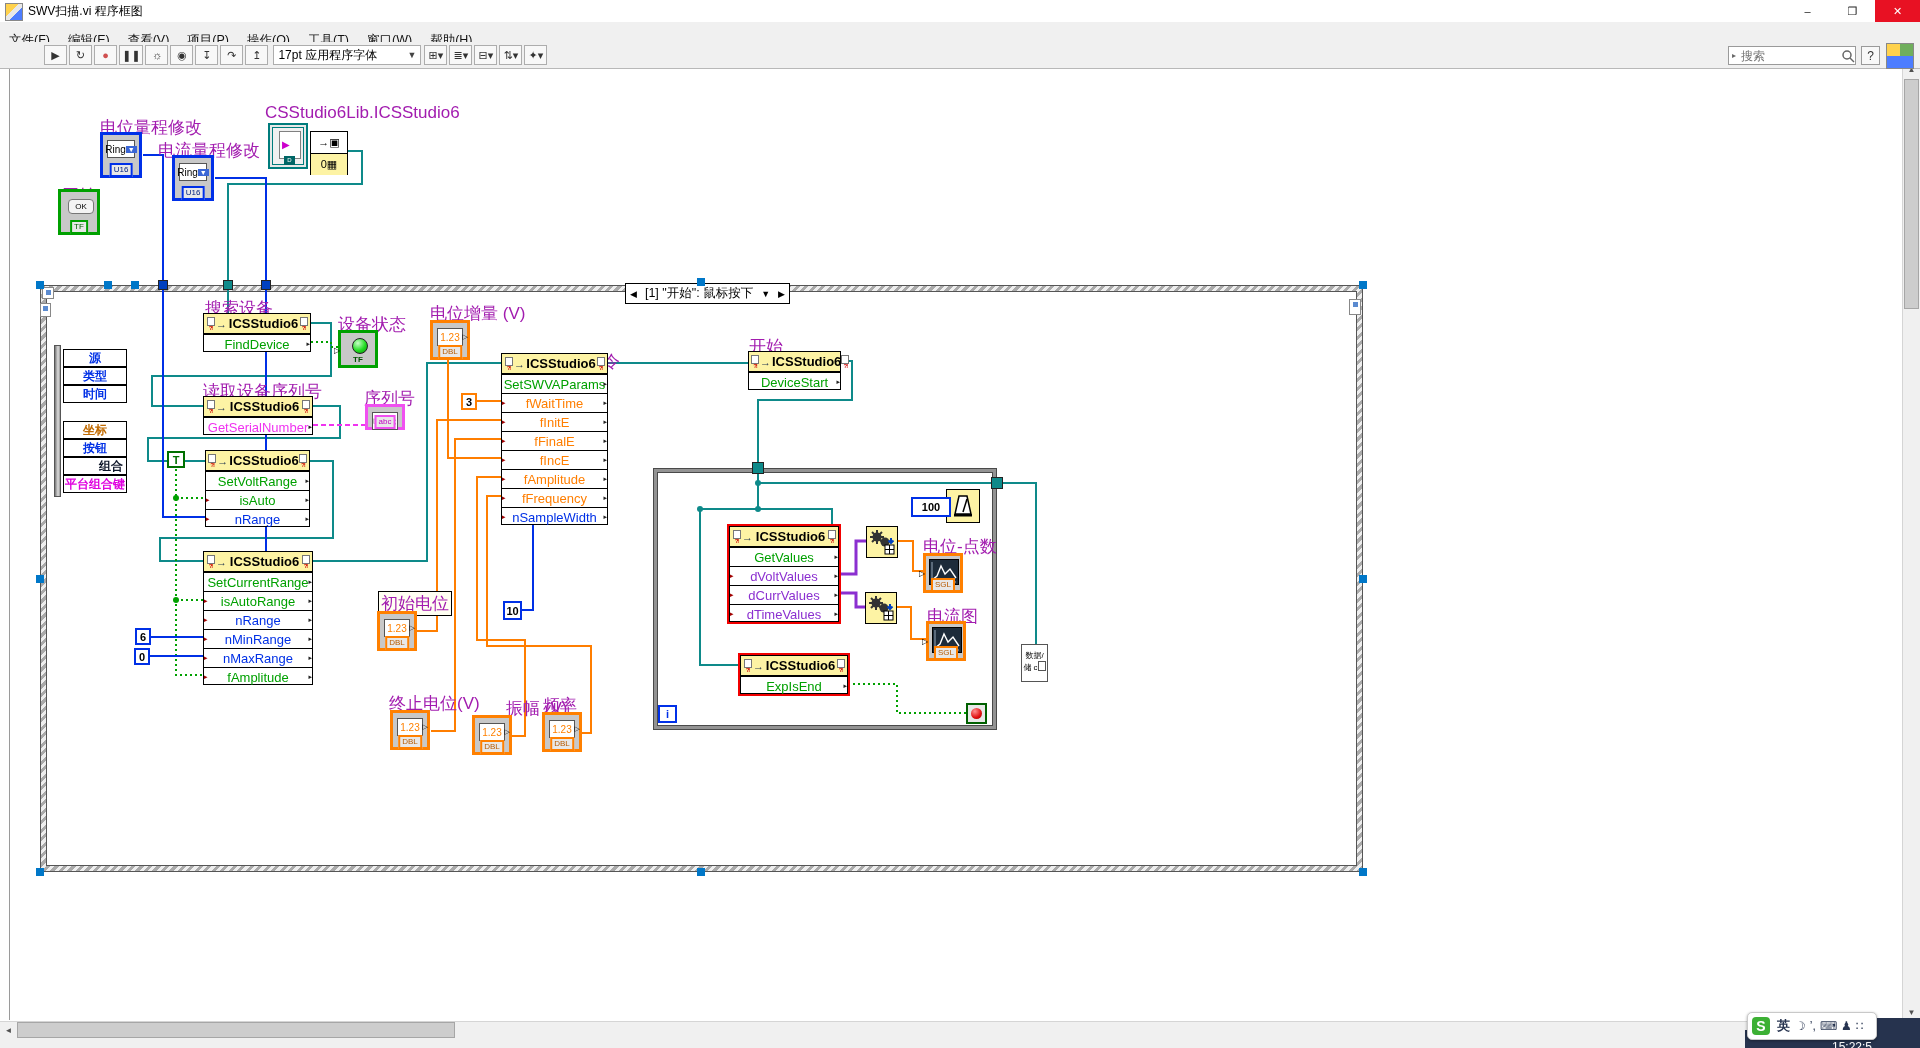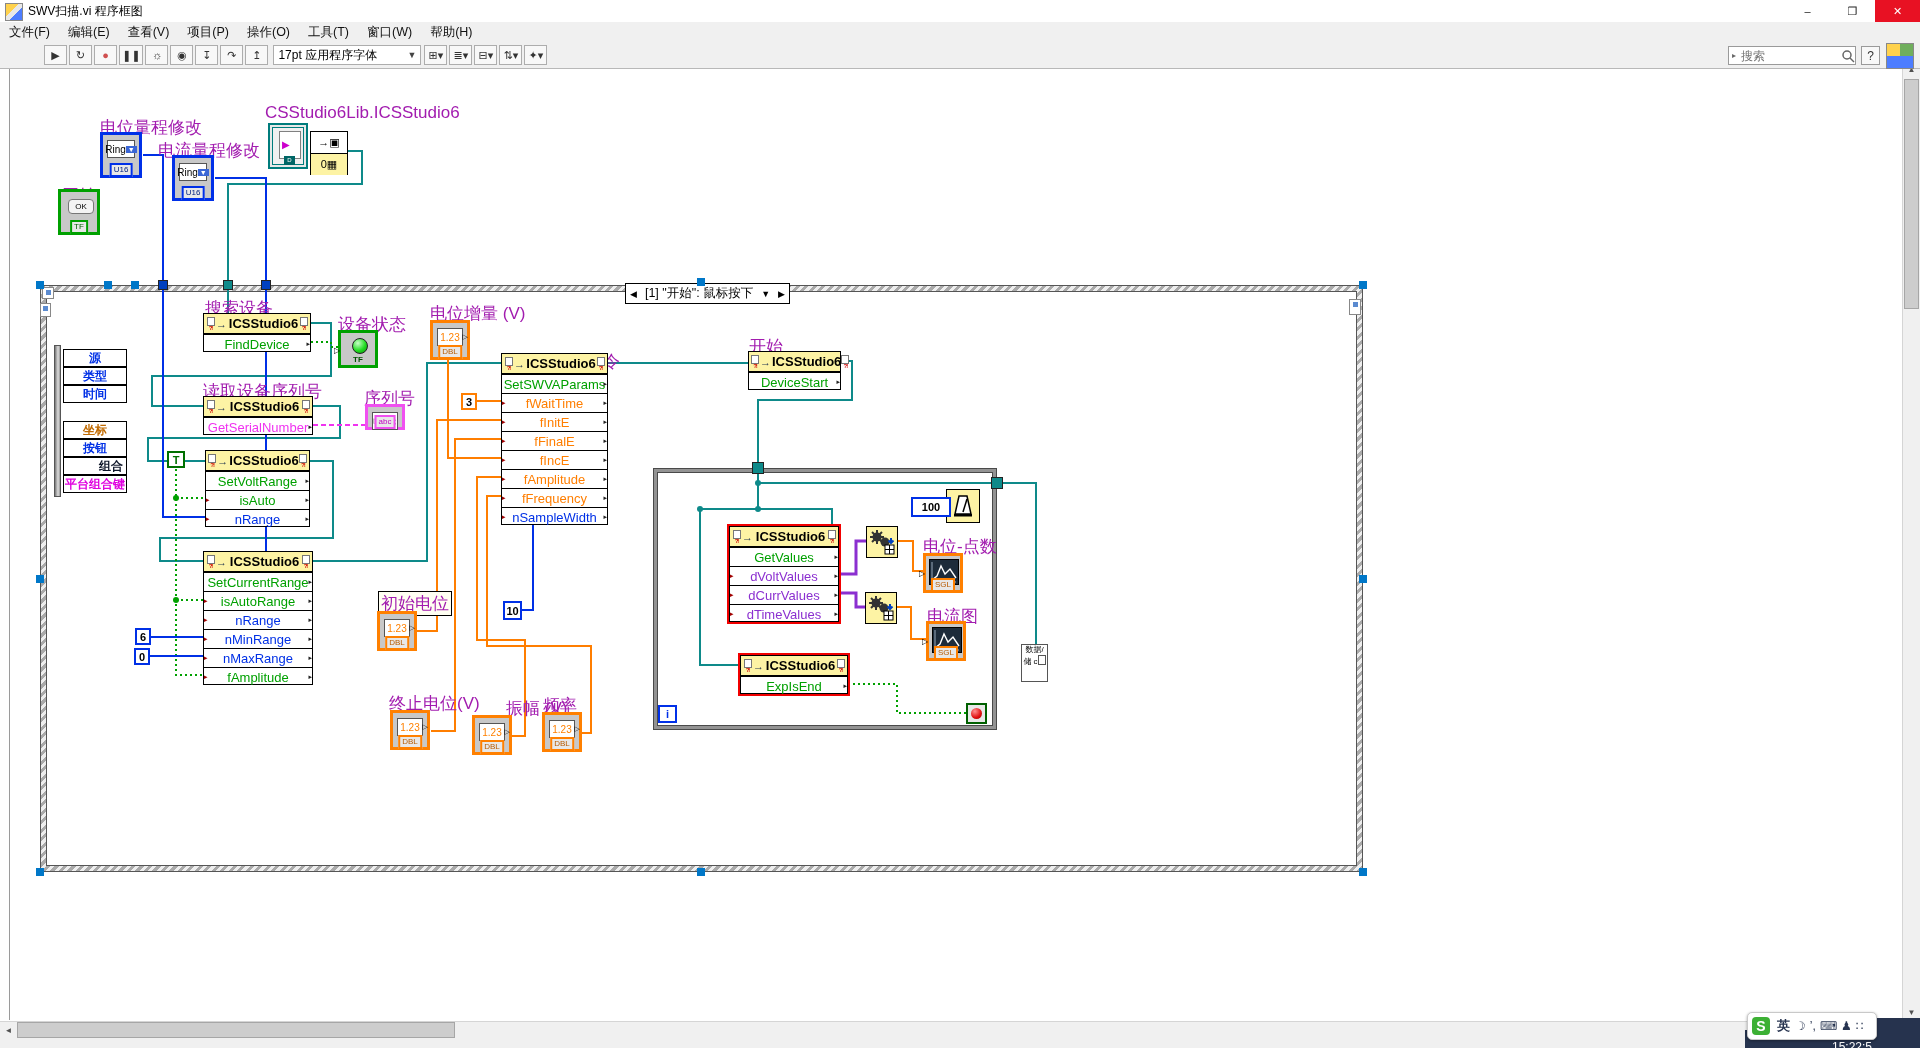--- a/index.html
+++ b/index.html
@@ -5,21 +5,21 @@
   html,body{margin:0;padding:0}
   body{width:1920px;height:1048px;position:relative;background:#fff;overflow:hidden;
        font-family:"Liberation Sans","DejaVu Sans",sans-serif;-webkit-font-smoothing:antialiased}
   
   .titlebar{position:absolute;left:0;top:0;width:100%;height:22px;background:#fff;border-bottom:1px solid #dcdcdc;z-index:50}
   .appicon{position:absolute;left:5px;top:3px;width:16px;height:16px;border:1px solid #888;background:linear-gradient(135deg,#ffd24d 0 40%,#e8e8e8 40% 60%,#4d7dff 60%);}
   .titletext{position:absolute;left:28px;top:0;line-height:22px;font-size:12px;color:#000}
   .winbtn{position:absolute;top:0;width:45px;height:22px;text-align:center;line-height:22px;font-size:11px;color:#222}
   .winbtn.close{background:#e81123;color:#fff}
   .menubar{position:absolute;left:0;top:22px;width:100%;height:20px;background:#f0f0f0;display:flex;font-size:12.5px;z-index:50;border-bottom:1px solid #e0e0e0}
-  .menubar .mi{padding:0 9px;line-height:20px;color:#111}
+  .menubar .mi{padding:8px 9px;line-height:20px;color:#111}
   .toolbar{position:absolute;left:0;top:42px;width:100%;height:27px;background:#f0f0f0;border-bottom:1px solid #b8b8b8;z-index:50;display:flex;align-items:center;padding-left:44px;box-sizing:border-box}
   .tbtn{height:20px;min-width:23px;margin-right:2px;border:1px solid #adadad;background:#f8f8f8;font-size:11px;display:flex;align-items:center;justify-content:center;color:#333;box-sizing:border-box;padding:0 2px}
   .tbtn.red{color:#d05050}
   .fontbox{height:20px;width:148px;border:1px solid #adadad;background:#fff;font-size:12px;display:flex;align-items:center;padding:0 4px;margin:0 3px;box-sizing:border-box}
   .fontbox .dd{margin-left:auto;color:#444;font-size:9px}
   .searchwrap{position:absolute;right:64px;top:4px;width:128px;height:19px;border:1px solid #9a9a9a;background:#fff;display:flex;align-items:center;font-size:12px;color:#777;box-sizing:border-box}
   .searchwrap .arr{font-size:8px;color:#666;padding:0 3px}
   .searchwrap input{border:none;outline:none;flex:1;font-size:12px;color:#555;width:70px;font-family:inherit}
   .helpbtn{position:absolute;right:40px;top:4px;width:19px;height:19px;border:1px solid #9a9a9a;background:#f8f8f8;text-align:center;line-height:19px;font-size:12px;color:#333;box-sizing:border-box}
   .ctxicon{position:absolute;right:6px;top:1px;width:26px;height:24px;border:1px solid #888;background:
@@ -558,21 +558,21 @@
         <line x1="17" y1="21.5" x2="26" y2="21.5" stroke="#000"></line>
         <line x1="21.5" y1="17" x2="21.5" y2="26" stroke="#000"></line>
         <path d="M23 10 L23 14" stroke="#0040c0" stroke-width="2"></path>
         <path d="M20.5 12.5 L23 15 L25.5 12.5" fill="none" stroke="#0040c0" stroke-width="2"></path>
       </svg>
     </div>
     <div class="term" style="left: 966px; top: 703px; width: 21px; height: 21px; position: absolute; border: 2px solid rgb(0, 96, 0); background: rgb(232, 232, 232);">
       <div style="position:absolute;left:3px;top:3px;width:11px;height:11px;border-radius:50%;background:radial-gradient(circle at 35% 30%,#ff9090,#e01010 60%,#900)"></div>
     </div>
     <div class="term" style="left: 658px; top: 705px; width: 19px; height: 18px; position: absolute; border: 2px solid rgb(0, 48, 232); background: rgb(255, 255, 255); color: rgb(0, 48, 232); font: bold 11px / 14px &quot;Liberation Sans&quot;, sans-serif; text-align: center;">i</div>
-    <div class="term" style="left: 1021px; top: 644px; width: 27px; height: 38px; position: absolute; border: 1px solid rgb(85, 85, 85); background: rgb(255, 255, 255); font-size: 8px; line-height: 10px; text-align: center; box-sizing: border-box;">
+    <div class="term" style="left: 1021px; top: 644px; width: 27px; height: 38px; position: absolute; border: 1px solid rgb(85, 85, 85); background: rgb(255, 255, 255); font-size: 8px; line-height: 10px; text-align: center; padding-top: 6px; box-sizing: border-box;">
       <div>数据/<br>储 c<span style="display:inline-block;width:6px;height:8px;background:#fff;border:1px solid #555;vertical-align:-1px"></span></div>
     </div>
     <div class="nconst" style="left: 167px; top: 451px; width: 18px; height: 17px; position: absolute; border: 2px solid rgb(0, 112, 0); color: rgb(0, 112, 0);">T</div>
     <div class="nconst" style="left: 461px; top: 393px; width: 16px; height: 17px; position: absolute; border: 2px solid rgb(255, 126, 0);">3</div>
     <div class="nconst" style="left: 135px; top: 628px; width: 16px; height: 17px; position: absolute; border: 2px solid rgb(0, 48, 230);">6</div>
     <div class="nconst" style="left: 134px; top: 648px; width: 16px; height: 17px; position: absolute; border: 2px solid rgb(0, 48, 230);">0</div>
     <div class="nconst" style="left: 911px; top: 497px; width: 40px; height: 20px; position: absolute; border: 2px solid rgb(0, 48, 230);">100</div>
     <div class="nconst" style="left: 503px; top: 601px; width: 19px; height: 19px; position: absolute; border: 2px solid rgb(0, 48, 230);">10</div>
     <div class="tunnel" style="left: 158px; top: 280px; width: 10px; height: 10px; position: absolute; background: rgb(0, 64, 192);"></div>
     <div class="tunnel" style="left: 261px; top: 280px; width: 10px; height: 10px; position: absolute; background: rgb(0, 64, 192);"></div>

